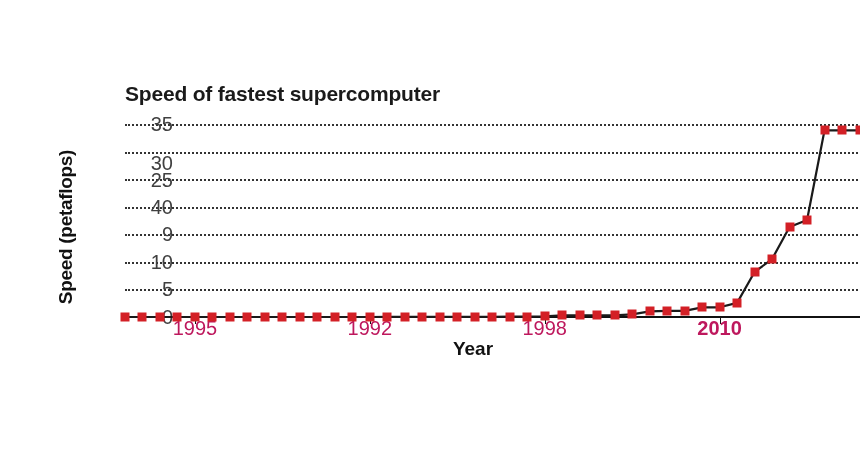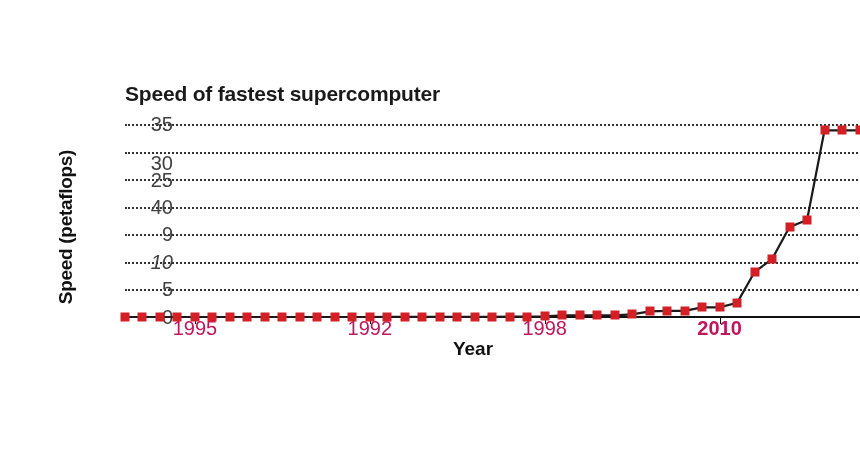--- a/index.html
+++ b/index.html
@@ -127,21 +127,21 @@
         <div class="gridline" style="top: 137.857px;"></div>
         <div class="gridline" style="top: 110.286px;"></div>
         <div class="gridline" style="top: 82.7143px;"></div>
         <div class="gridline" style="top: 55.1429px;"></div>
         <div class="gridline" style="top: 27.5714px;"></div>
         <div class="gridline" style="top: 0px;"></div>
       </div>
     <div id="yticks">
         <div class="ytick-wrap" style="top: 193px;">0</div>
         <div class="ytick-wrap" style="top: 165.429px;">5</div>
-        <div class="ytick-wrap" style="top: 137.857px; font-style: italic;">10</div>
+        <div class="ytick-wrap" style="top: 137.857px;">10</div>
         <div class="ytick-wrap" style="top: 110.286px;">9</div>
         <div class="ytick-wrap" style="top: 82.7143px;">40</div>
         <div class="ytick-wrap" style="top: 56px;">25</div>
         <div class="ytick-wrap" style="top: 39px;">30</div>
         <div class="ytick-wrap" style="top: 0px;">35</div>
       </div>
   </div>
 
   <div id="xaxis-line"></div>
   <div id="xticks">

